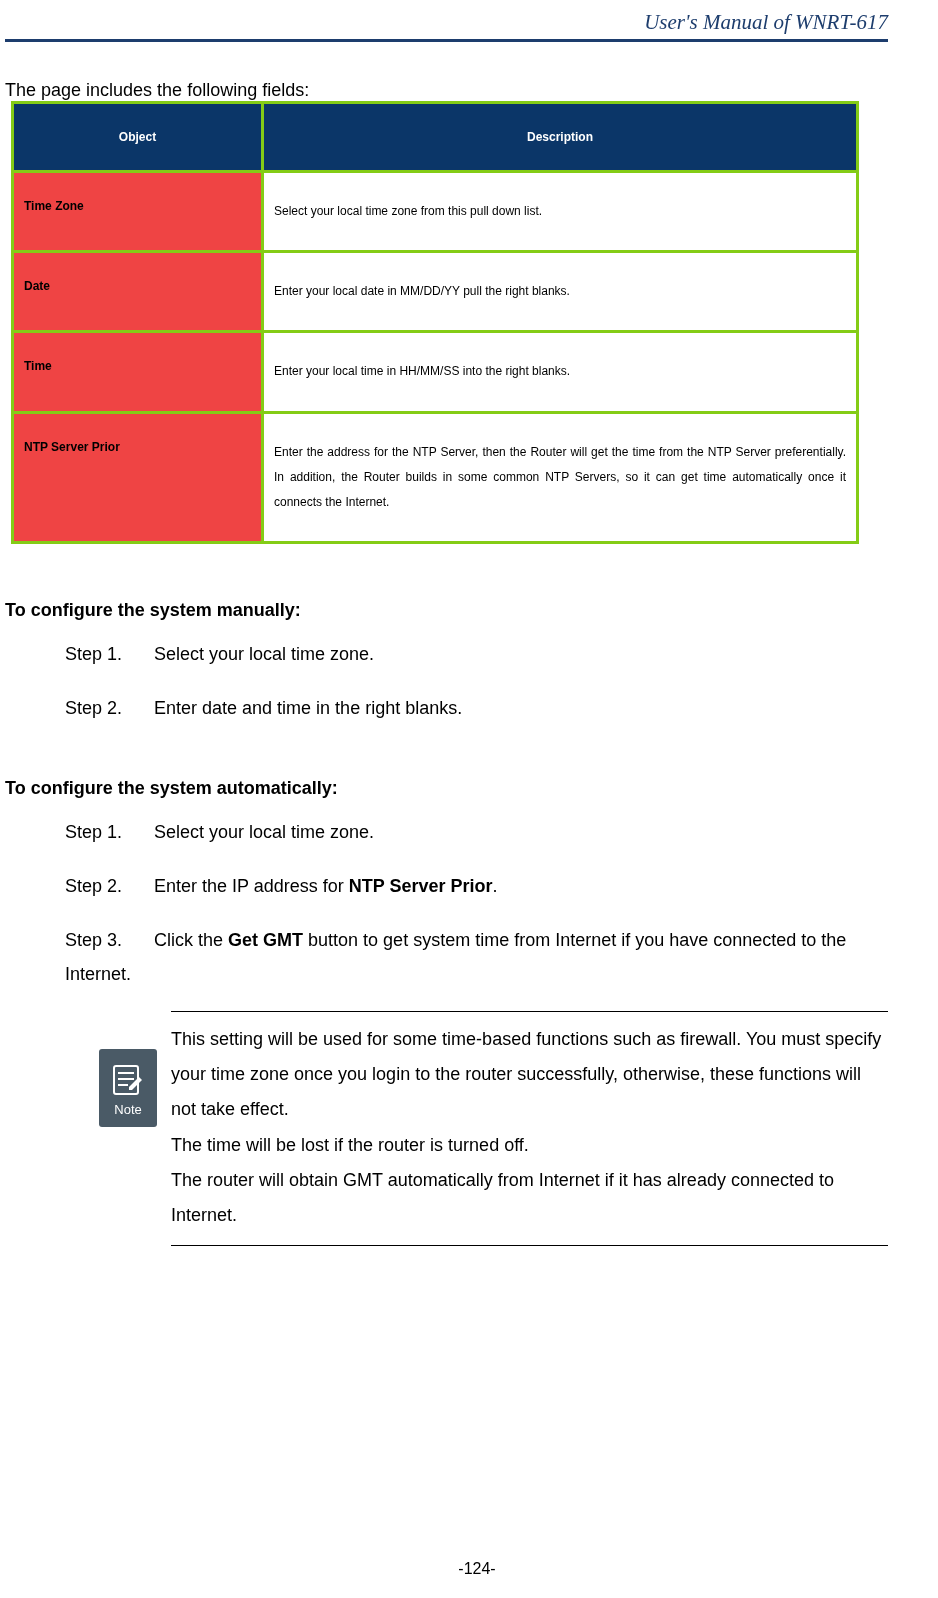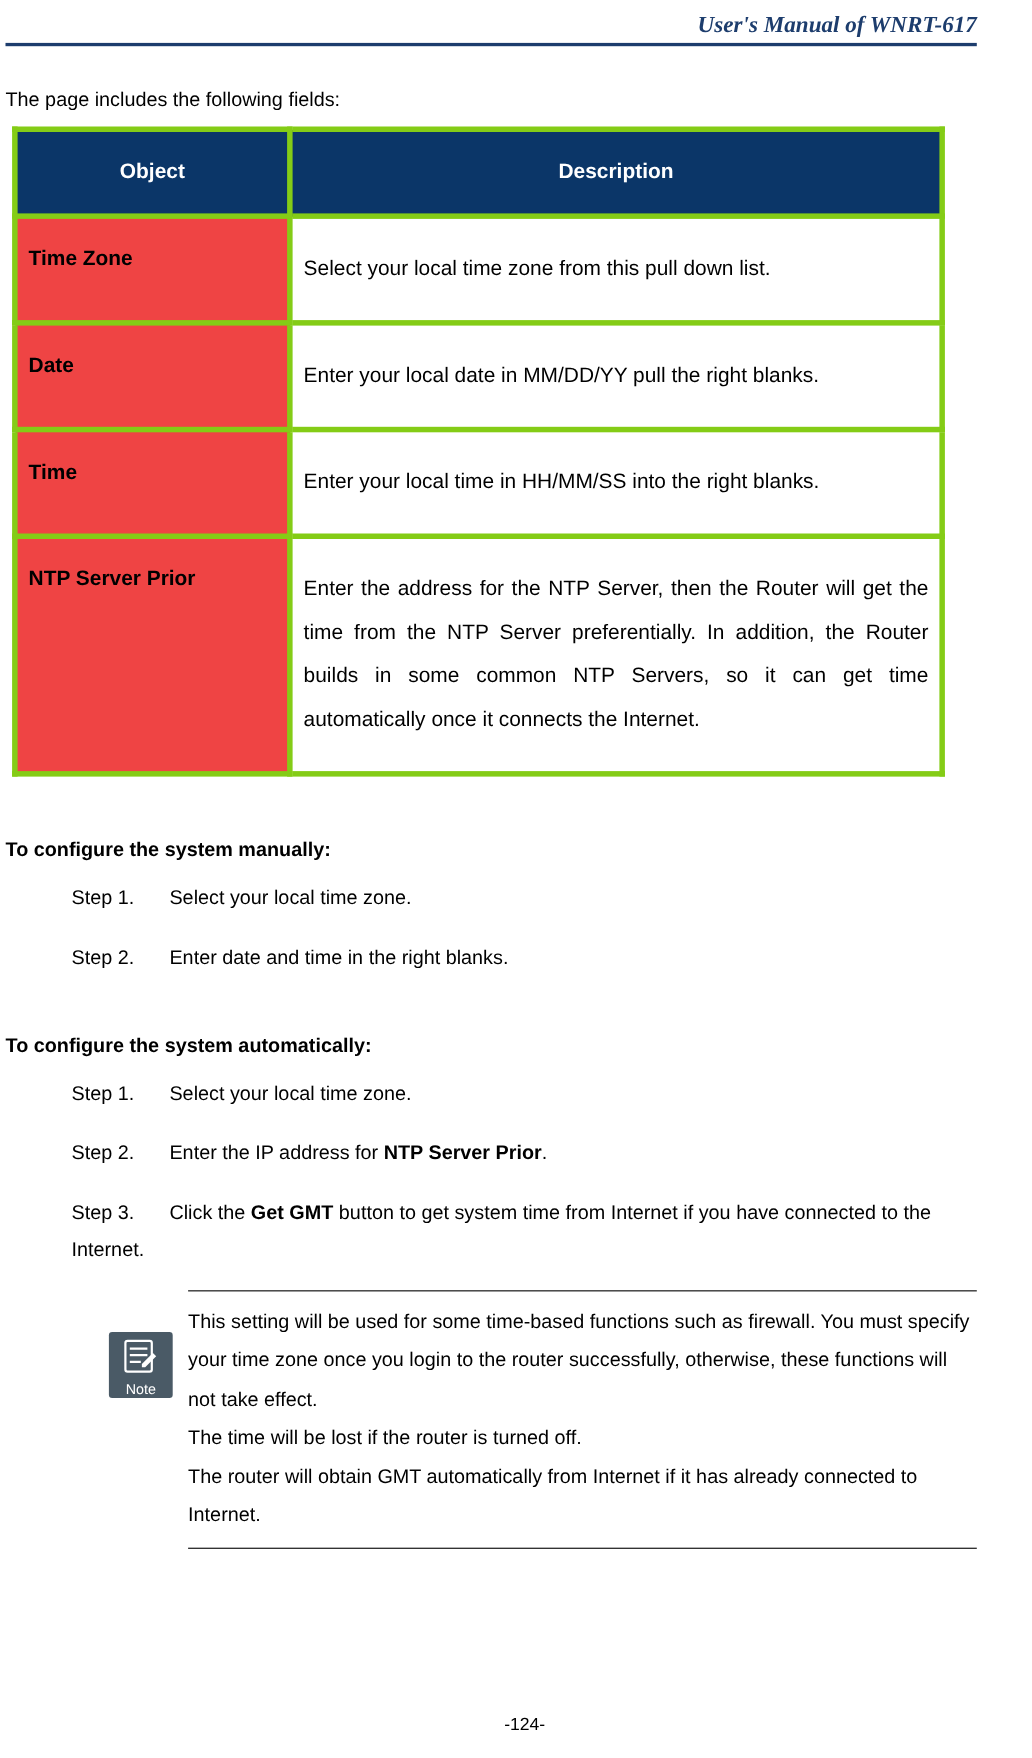--- a/index.html
+++ b/index.html
@@ -9,46 +9,46 @@
       color: #000;
       width: 938px;
       height: 1598px;
       padding: 10px 55px 20px 35px;
       position: relative;
       background: #fff;
     }
     .header-title {
       text-align: right;
       font-style: italic;
-      font-weight: bold;
+      font-weight: normal;
       color: #1d3d6d;
       font-size: 21px;
       margin-bottom: 4px;
       margin-right: -5px;
       font-family: "Times New Roman", serif;
     }
     .header-hr {
       border: none;
       border-top: 3px solid #1d3d6d;
       margin-bottom: 38px;
       margin-right: -5px;
       margin-left: -30px;
     }
-    .intro-line { margin-bottom: 14px; margin-left: -30px; }
+    .intro-line { margin-left: -30px; }
     table.fields {
       width: 100%;
       border-collapse: collapse;
       margin-left: -24px;
       margin-bottom: 56px;
     }
     table.fields th, table.fields td {
-      border: 5px solid #84cc16;
+      border: 3px solid #84cc16;
       padding: 26px 10px;
       vertical-align: top;
-      font-size: 19px;
+      font-size: 12px;
     }
     table.fields th {
       background: #0b3668;
       color: #fff;
       font-weight: bold;
       text-align: center;
     }
     table.fields td.obj {
       background: #ef4444;
       font-weight: bold;
@@ -83,21 +83,21 @@
       margin-top: 6px;
     }
     .note-icon {
       flex: 0 0 auto;
       width: 58px;
       margin-right: 14px;
       margin-top: 38px;
     }
     .note-icon-box {
       width: 58px;
-      height: 60px;
+      height: 78px;
       background: #4a5a66;
       border-radius: 3px;
       display: flex;
       flex-direction: column;
       align-items: center;
       justify-content: center;
       color: #fff;
     }
     .note-icon-box svg { width: 40px; height: 40px; }
     .note-icon-box .nt { font-size: 13px; margin-top: 2px; }

